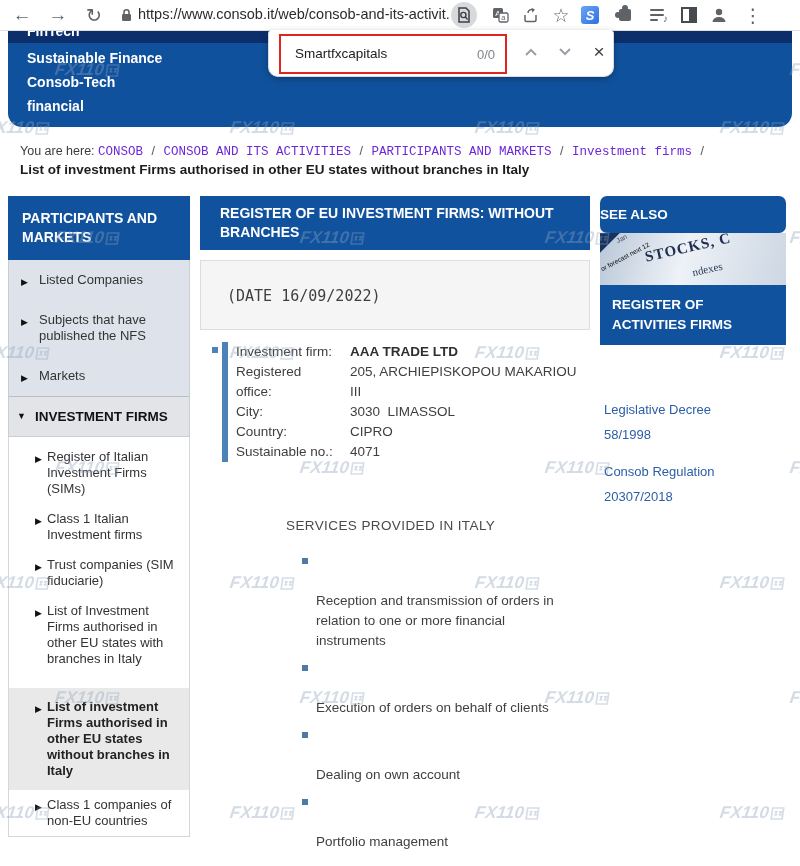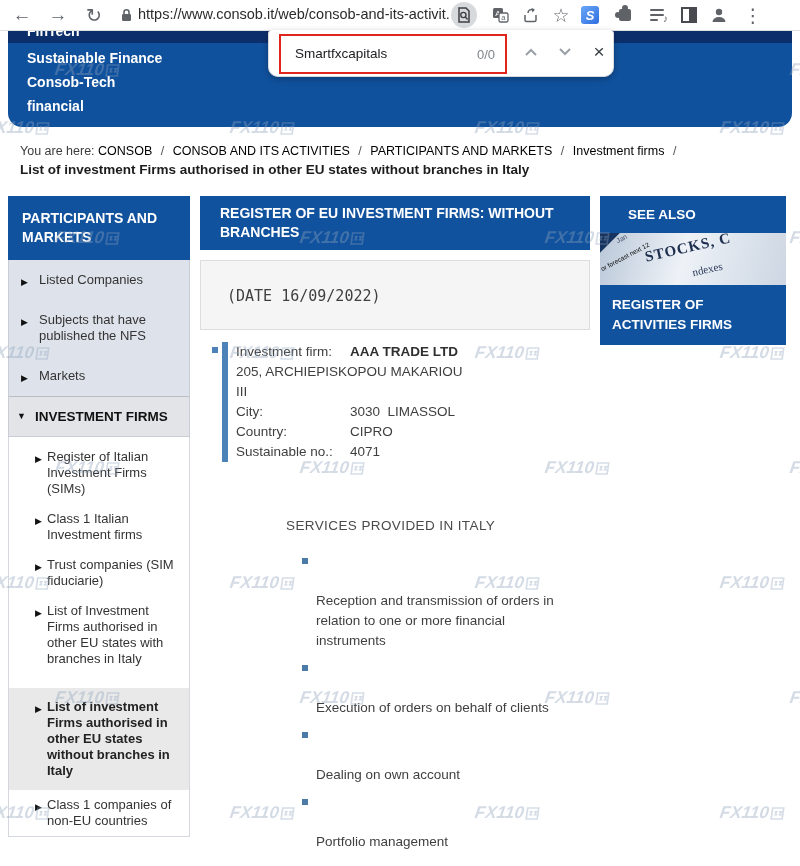--- a/index.html
+++ b/index.html
@@ -58,21 +58,21 @@
   .navband .darkstrip span{display:block;margin-top:-7px;padding-left:19px;color:#fff;
         font-weight:bold;font-size:14px;}
   .navband .panel{position:absolute;left:0;top:13px;width:100%;height:84px;background:#10519d;
         border-radius:0 0 14px 14px;}
   .navband .panel .mi{padding:3px 0 3px 19px;color:#fff;font-weight:bold;font-size:14px;
         line-height:18px;cursor:pointer;}
   .navband .panel .mi:first-child{padding-top:6px;}
 
   
   .crumbs{position:absolute;left:20px;top:144px;width:760px;font-size:12.5px;color:#3c3c3c;z-index:6;}
-  .crumbs a{color:#000000;text-decoration:none;cursor:pointer;}
+  .crumbs a{color:#6d28d9;text-decoration:none;cursor:pointer;font-family:Liberation Mono, monospace;}
   .crumbs .sep{margin:0 5px;color:#555;}
   .pagetitle{position:absolute;left:20px;top:162px;width:760px;font-size:13.5px;font-weight:bold;
              color:#1c1c1c;z-index:6;}
 
   
   .col{position:absolute;top:196px;z-index:4;}
   .sidebar{left:8px;width:182px;}
   .maincol{left:200px;width:390px;}
   .rightcol{left:600px;width:186px;}
 
@@ -105,21 +105,21 @@
   .drow{display:flex;font-size:13.5px;line-height:20px;color:#3f3f3f;}
   .drow .lab{width:114px;flex:none;white-space:pre-line;}
   .drow .val{white-space:pre-line;}
   .drow .val.bold{font-weight:bold;color:#2f2f2f;}
   .svc-title{margin:56px 0 0 86px;font-size:13.5px;color:#4a4a4a;letter-spacing:.4px;}
   .svc-list{margin-top:18px;}
   .svc-li{position:relative;padding-left:116px;font-size:13.5px;line-height:20px;color:#3f3f3f;
           margin-bottom:7px;white-space:pre-line;}
   .svc-li .bul{position:absolute;left:102px;top:7px;width:6px;height:6px;background:#4d7ba8;}
 
-  .ra-hdr{padding:9px 28px;font-size:13.5px;}
+  .ra-hdr{padding:9px 0;font-size:13.5px;border-radius:7px;}
   .photo{position:relative;height:52px;overflow:hidden;cursor:pointer;
          background:linear-gradient(105deg,#b9c7d8 0%,#eef2f7 45%,#d8e0ea 80%,#cdd6e2 100%);}
   .photo .corner{position:absolute;left:-14px;top:-14px;width:28px;height:28px;background:#17335f;
          transform:rotate(45deg);}
   .photo .stocks{position:absolute;left:44px;top:6px;font-family:"Liberation Serif",serif;
          font-weight:bold;font-size:15px;letter-spacing:1px;color:#1d2d4d;transform:rotate(-13deg);}
   .photo .indexes{position:absolute;left:92px;top:30px;font-family:"Liberation Serif",serif;
          font-size:11px;color:#2a3a58;transform:rotate(-13deg);}
   .photo .tiny1{position:absolute;left:16px;top:2px;font-size:7px;color:#44506a;transform:rotate(-28deg);}
   .photo .tiny2{position:absolute;left:-2px;top:20px;font-size:6.5px;color:#5a6residue680;transform:rotate(-28deg);}
@@ -299,20 +299,22 @@
   <div class="datebox">(DATE 16/09/2022)</div>
 
   <div class="details">
     <span class="sqb"></span>
     <span class="vbar"></span>
     <div class="drow">
       <span class="lab">Investment firm:</span>
       <span class="val bold">AAA TRADE LTD</span>
     </div>
     <div class="drow">
+      <span class="lab">Registered
+office:</span>
       <span class="val">205, ARCHIEPISKOPOU MAKARIOU
 III</span>
     </div>
     <div class="drow">
       <span class="lab">City:</span>
       <span class="val">3030&nbsp; LIMASSOL</span>
     </div>
     <div class="drow">
       <span class="lab">Country:</span>
       <span class="val">CIPRO</span>
@@ -355,20 +357,22 @@
   <div class="bluehdr ra-hdr">SEE ALSO</div>
   <div class="photo">
     <span class="corner"></span>
     <span class="tiny1">Jan</span>
     <span class="tiny2">or forecast next 12</span>
     <span class="stocks">STOCKS, C</span>
     <span class="indexes">ndexes</span>
   </div>
   <div class="bluehdr reg-hdr">REGISTER OF ACTIVITIES FIRMS</div>
   <div class="ra-links">
+    <div class="ra-link">Legislative Decree 58/1998</div>
+    <div class="ra-link">Consob Regulation 20307/2018</div>
   </div>
 </div>
 
 <div id="watermarks">
     <span class="wm" style="left: -15px; top: 4px;">FX110<svg width="15" height="15" viewBox="0 0 15 15">
         <path d="M2 2 h11 v11 h-11 z M5 5 l2 4.5 M7 5 l-2 4.5 M9.5 5 l2 4.5 M11.5 5 l-2 4.5" fill="none" stroke="currentColor" stroke-width="1.7"></path>
       </svg></span>
     <span class="wm" style="left: 230px; top: 4px;">FX110<svg width="15" height="15" viewBox="0 0 15 15">
         <path d="M2 2 h11 v11 h-11 z M5 5 l2 4.5 M7 5 l-2 4.5 M9.5 5 l2 4.5 M11.5 5 l-2 4.5" fill="none" stroke="currentColor" stroke-width="1.7"></path>
       </svg></span>

